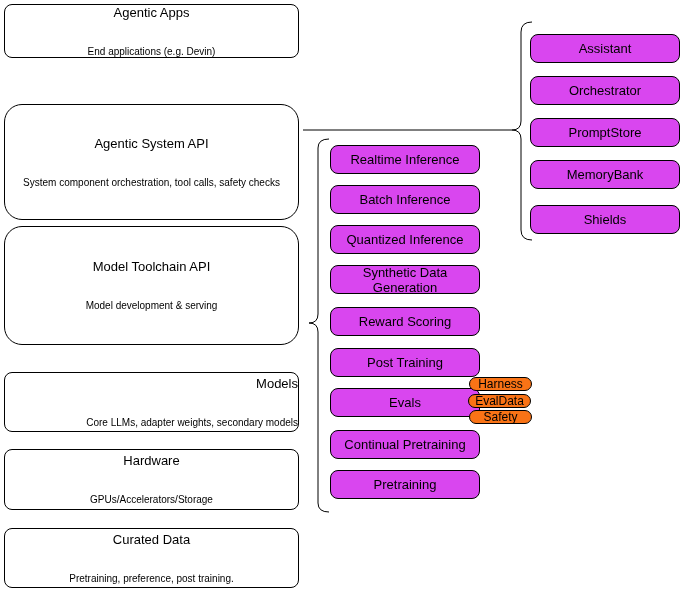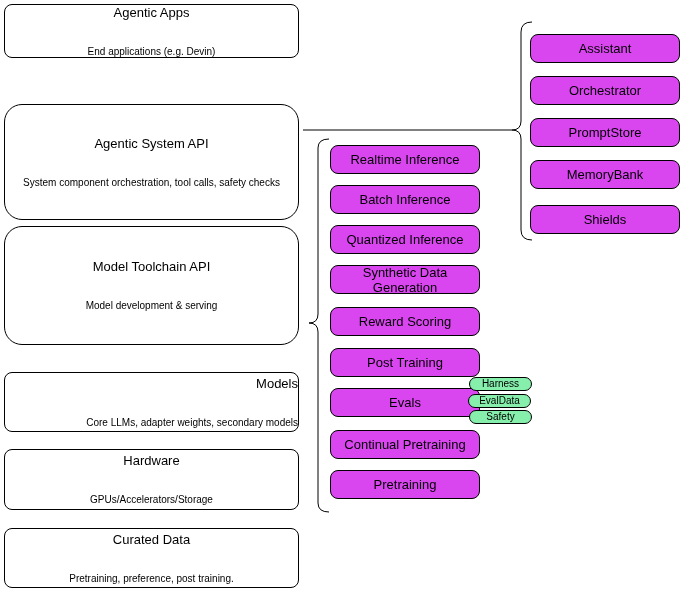--- a/index.html
+++ b/index.html
@@ -47,29 +47,29 @@
     justify-content: center;
     text-align: center;
     font-size: 13px;
     z-index: 2;
   }
   .mid-chip { left: 330px; }
   .right-chip { left: 530px; }
   .pill {
     position: absolute;
     box-sizing: border-box;
-    background: #86efac;
+    background: #f97316;
     border: 1px solid #000000;
     border-radius: 7px;
     width: 63px;
     height: 14px;
     display: flex;
     align-items: center;
     justify-content: center;
-    font-size: 10px;
+    font-size: 12px;
     line-height: 12px;
     z-index: 3;
   }
 </style>
 </head>
 <body>
 
 <div class="canvas">
 
   <svg class="wires" viewBox="0 0 682 591" fill="none">

